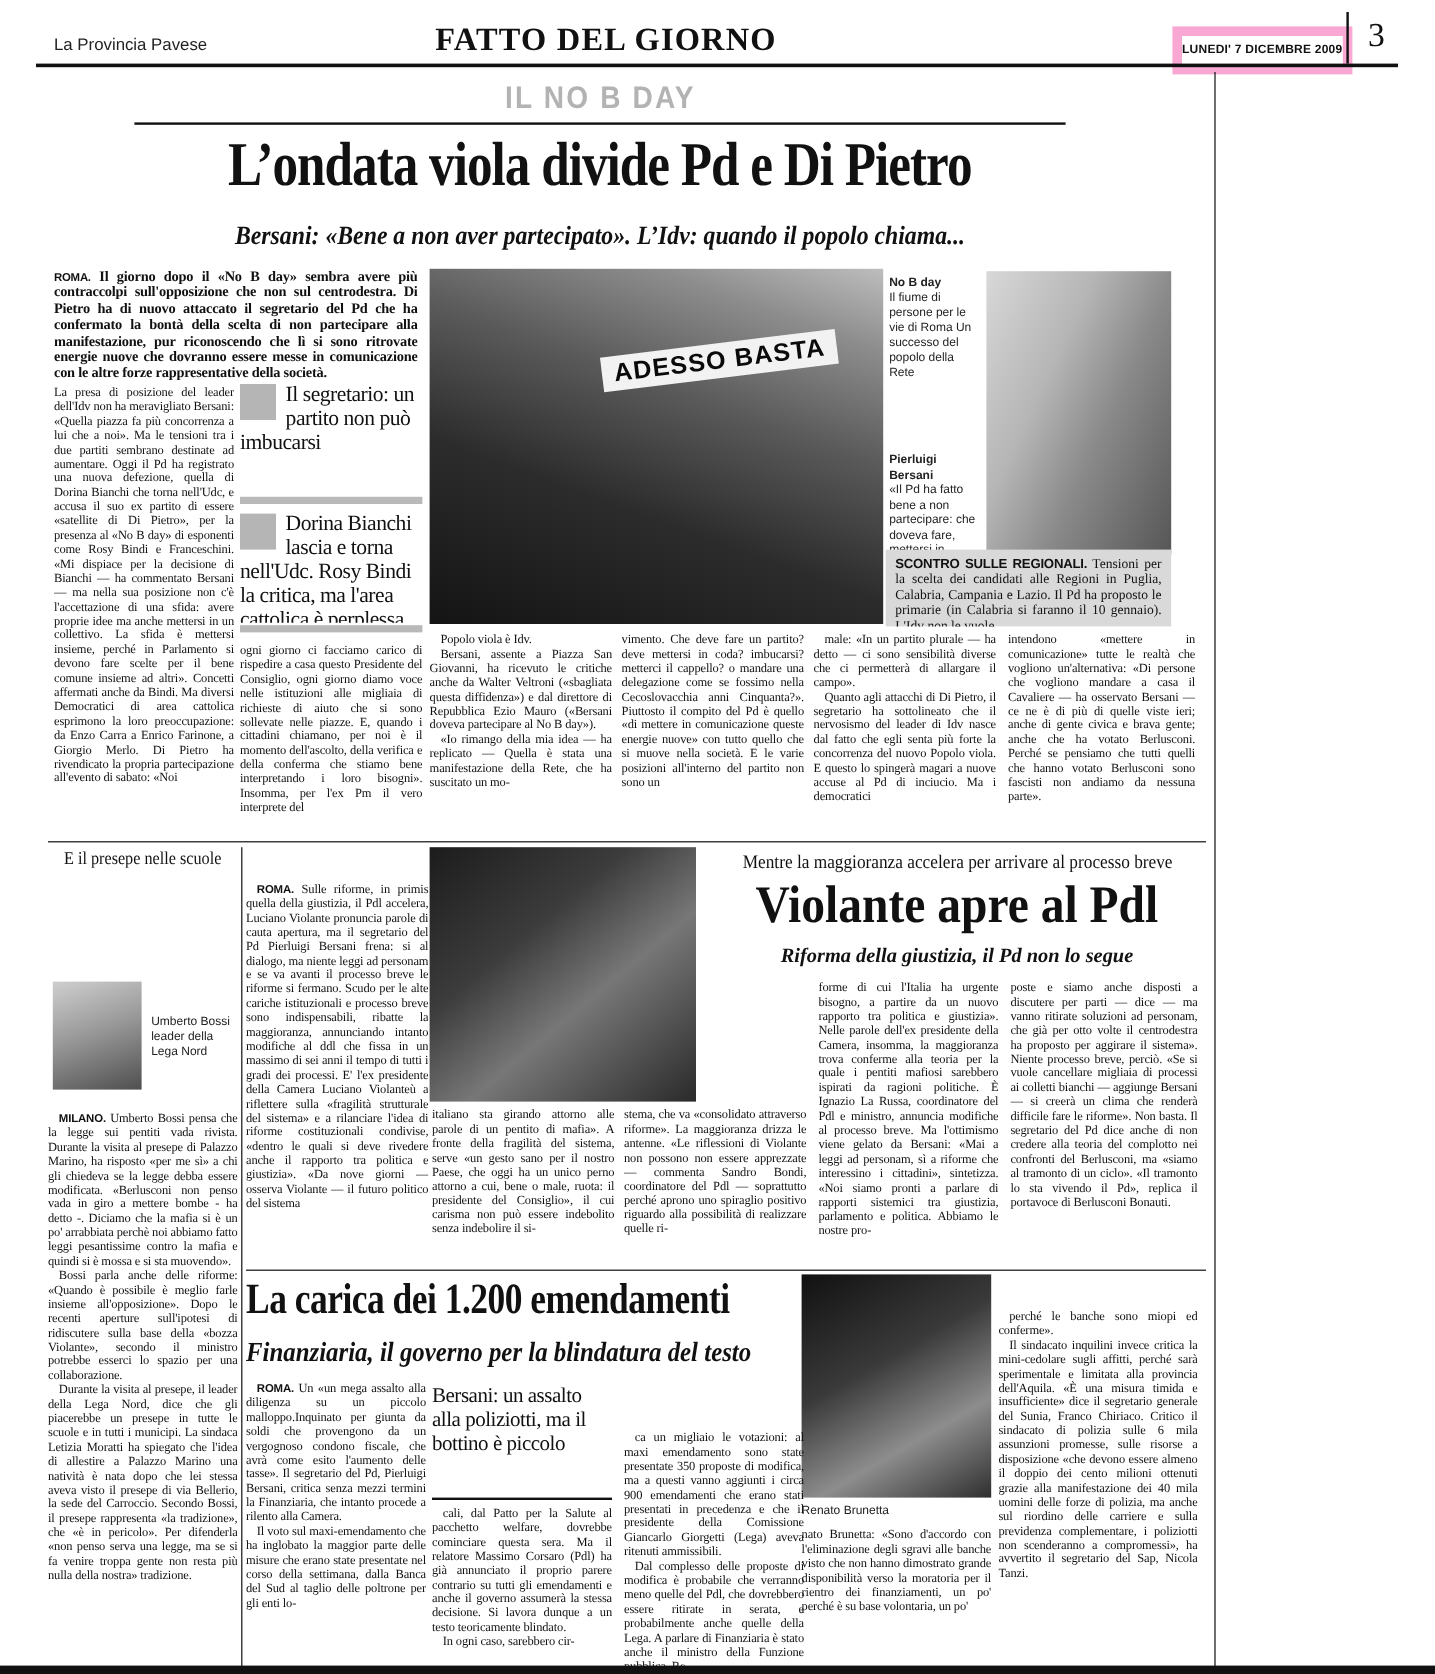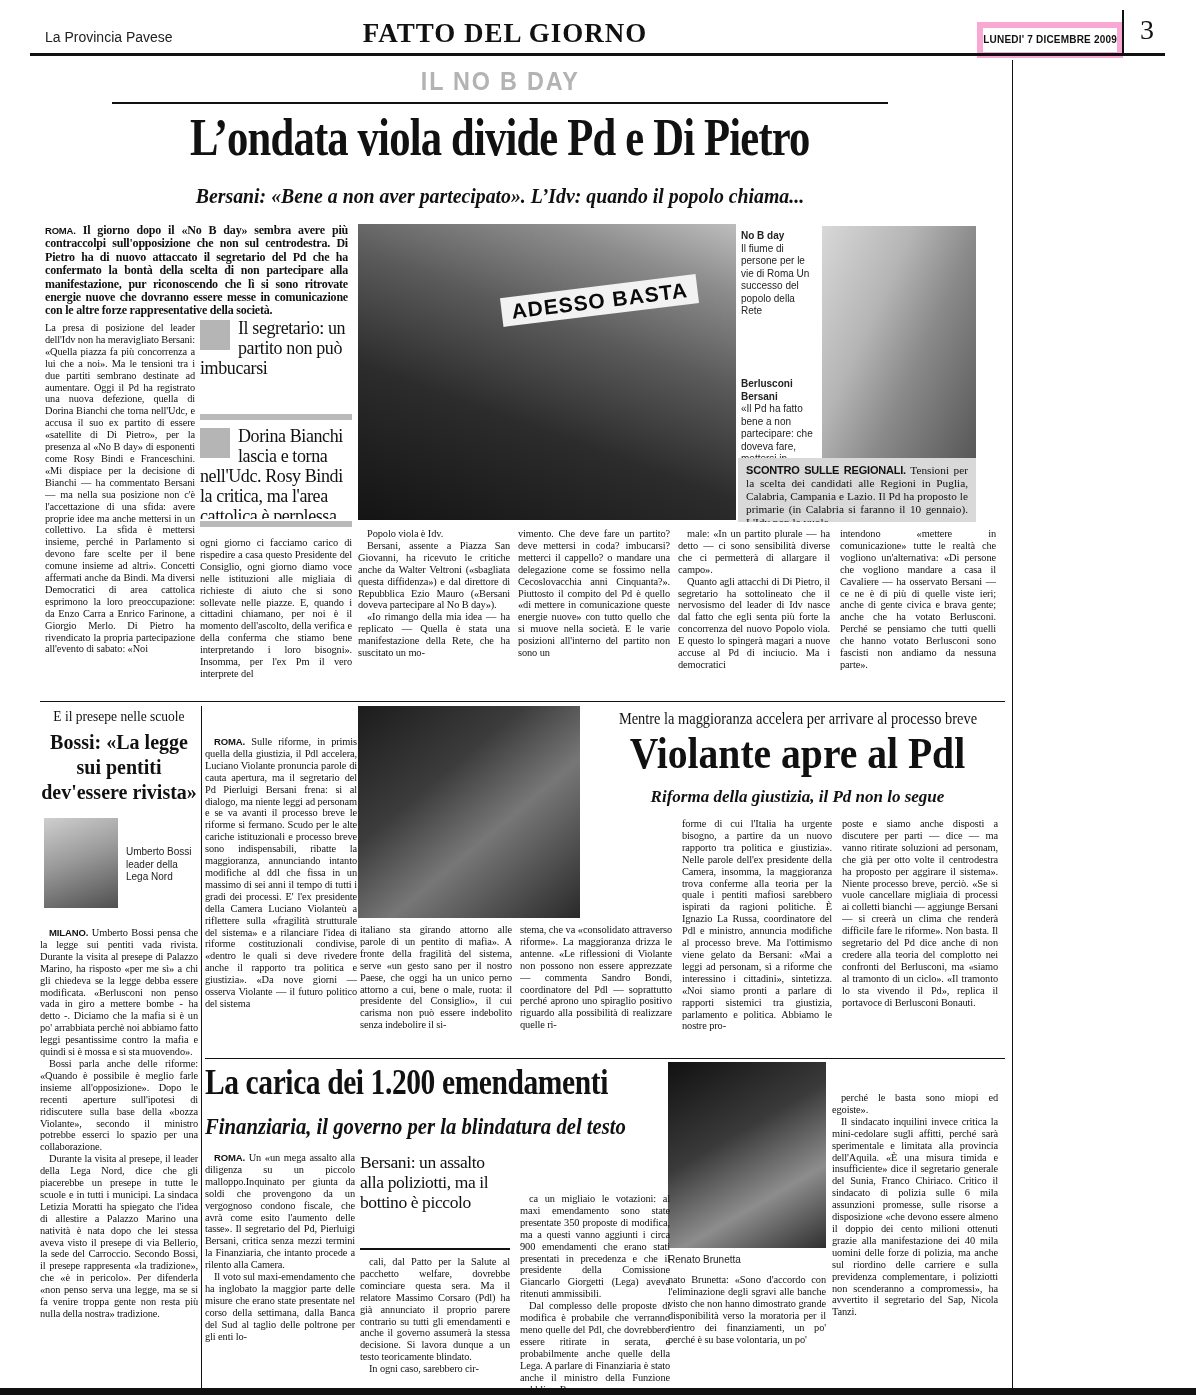--- a/index.html
+++ b/index.html
@@ -5,21 +5,21 @@
   html,body{margin:0;padding:0;background:#e8e8e6;}
   .page{position:relative;width:1196px;height:1395px;background:#fff;margin:0 auto;overflow:hidden;
         font-family:"Liberation Serif",serif;color:#111;}
   .abs{position:absolute;}
   .rule{position:absolute;background:#111;}
   .grayrule{position:absolute;background:#b9b9b9;}
 
   
   .masthead{font:14px/1 "Liberation Sans",sans-serif;color:#222;}
   .section-title{font:bold 27px/1 "Liberation Serif",serif;letter-spacing:1px;text-align:center;white-space:nowrap;}
-  .datebox{border:6px solid #f9a8d4;font:bold 10px/24px "Liberation Sans",sans-serif;text-align:right;white-space:nowrap;letter-spacing:.2px;}
+  .datebox{border:8px solid #f9a8d4;font:bold 10px/24px "Liberation Sans",sans-serif;text-align:left;white-space:nowrap;letter-spacing:.2px;}
   .pagenum{font:28px/1 "Liberation Serif",serif;}
 
   
   .kicker-gray{font:bold 26px/1 "Liberation Sans",sans-serif;color:#b3b3b3;letter-spacing:2px;text-align:center;white-space:nowrap;}
   .headline-main{font:bold 52px/60px "Liberation Serif",serif;text-align:center;white-space:nowrap;letter-spacing:-1px;}
   .squeeze{display:inline-block;transform:scaleX(.82);transform-origin:center;}
   .squeeze9{display:inline-block;transform:scaleX(.9);transform-origin:center;}
   .squeezeL{display:inline-block;transform:scaleX(.82);transform-origin:left center;white-space:nowrap;}
   .subhead{font:bold italic 22px/1.1 "Liberation Serif",serif;text-align:center;white-space:nowrap;}
   .kicker-serif{font:16px/1.1 "Liberation Serif",serif;text-align:center;white-space:nowrap;}
@@ -103,21 +103,21 @@
 
   <div class="abs photo photo-crowd" style="left:358px;top:224px;width:378px;height:296px;">
     <div class="banner">ADESSO BASTA</div>
   </div>
 
   <div class="abs caption" style="left:741px;top:230px;width:76px;height:140px;">
     <b>No B day</b>
     <span>Il fiume di persone per le vie di Roma Un successo del popolo della Rete</span>
   </div>
   <div class="abs caption" style="left:741px;top:378px;width:76px;height:110px;">
-    <b>Berlusconi Bersani</b>
+    <b>Pierluigi Bersani</b>
     <span>«Il Pd ha fatto bene a non partecipare: che doveva fare, mettersi in coda?»</span>
   </div>
 
   <div class="abs photo photo-bersani" style="left:822px;top:226px;width:154px;height:236px;"></div>
 
   <div class="abs scontro" style="left:738px;top:458px;width:222px;height:52px;">
     <b>SCONTRO SULLE REGIONALI.</b>
     <span>Tensioni per la scelta dei candidati alle Regioni in Puglia, Calabria, Campania e Lazio. Il Pd ha proposto le primarie (in Calabria si faranno il 10 gennaio). L'Idv non le vuole.</span>
   </div>
 
@@ -134,21 +134,20 @@
     <p class="noind">vimento. Che deve fare un partito? deve mettersi in coda? imbucarsi? metterci il cappello? o mandare una delegazione come se fossimo nella Cecoslovacchia anni Cinquanta?». Piuttosto il compito del Pd è quello «di mettere in comunicazione queste energie nuove» con tutto quello che si muove nella società. E le varie posizioni all'interno del partito non sono un</p>
   </div>
   <div class="abs body-col" style="left:840px;top:528px;width:156px;height:172px;">
     <p class="noind">intendono «mettere in comunicazione» tutte le realtà che vogliono un'alternativa: «Di persone che vogliono mandare a casa il Cavaliere — ha osservato Bersani — ce ne è di più di quelle viste ieri; anche di gente civica e brava gente; anche che ha votato Berlusconi. Perché se pensiamo che tutti quelli che hanno votato Berlusconi sono fascisti non andiamo da nessuna parte».</p>
   </div>
 
   <div class="rule" style="left:40px;top:701px;width:965px;height:1px;"></div>
   <div class="rule" style="left:201px;top:706px;width:1px;height:684px;"></div>
 
   <div class="abs kicker-serif" style="left:40px;top:708px;width:158px;font-size:15px;"><span class="squeeze9">E il presepe nelle scuole</span></div>
-  <div class="abs headline-3" style="left:40px;top:730px;width:158px;">Bossi: «La legge sui pentiti dev'essere rivista»</div>
   <div class="abs photo photo-bossi" style="left:44px;top:818px;width:74px;height:90px;"></div>
   <div class="abs caption" style="left:126px;top:846px;width:70px;">Umberto Bossi leader della Lega Nord</div>
   <div class="abs body-col" style="left:40px;top:914px;width:158px;height:476px;margin-top:13px;">
     <p><span class="dateline">MILANO.</span> <span>Umberto Bossi pensa che la legge sui pentiti vada rivista. Durante la visita al presepe di Palazzo Marino, ha risposto «per me sì» a chi gli chiedeva se la legge debba essere modificata. «Berlusconi non penso vada in giro a mettere bombe - ha detto -. Diciamo che la mafia si è un po' arrabbiata perchè noi abbiamo fatto leggi pesantissime contro la mafia e quindi si è mossa e si sta muovendo».</span></p>
     <div>
         <p>Bossi parla anche delle riforme: «Quando è possibile è meglio farle insieme all'opposizione». Dopo le recenti aperture sull'ipotesi di ridiscutere sulla base della «bozza Violante», secondo il ministro potrebbe esserci lo spazio per una collaborazione.</p>
         <p>Durante la visita al presepe, il leader della Lega Nord, dice che gli piacerebbe un presepe in tutte le scuole e in tutti i municipi. La sindaca Letizia Moratti ha spiegato che l'idea di allestire a Palazzo Marino una natività è nata dopo che lei stessa aveva visto il presepe di via Bellerio, la sede del Carroccio. Secondo Bossi, il presepe rappresenta «la tradizione», che «è in pericolo». Per difenderla «non penso serva una legge, ma se si fa venire troppa gente non resta più nulla della nostra» tradizione.</p>
       </div>
   </div>
 
@@ -202,19 +201,19 @@
         <p>Dal complesso delle proposte di modifica è probabile che verranno meno quelle del Pdl, che dovrebbero essere ritirate in serata, e probabilmente anche quelle della Lega. A parlare di Finanziaria è stato anche il ministro della Funzione pubblica, Re-</p>
       </div>
   </div>
 
   <div class="abs body-col" style="left:668px;top:1274px;width:158px;height:116px;">
     <p class="noind">nato Brunetta: «Sono d'accordo con l'eliminazione degli sgravi alle banche visto che non hanno dimostrato grande disponibilità verso la moratoria per il rientro dei finanziamenti, un po' perché è su base volontaria, un po'</p>
   </div>
 
   <div class="abs body-col" style="left:832px;top:1092px;width:166px;height:298px;">
     <div>
-        <p>perché le basta sono miopi ed egoiste».</p>
+        <p>perché le banche sono miopi ed conferme».</p>
         <p>Il sindacato inquilini invece critica la mini-cedolare sugli affitti, perché sarà sperimentale e limitata alla provincia dell'Aquila. «È una misura timida e insufficiente» dice il segretario generale del Sunia, Franco Chiriaco. Critico il sindacato di polizia sulle 6 mila assunzioni promesse, sulle risorse a disposizione «che devono essere almeno il doppio dei cento milioni ottenuti grazie alla manifestazione dei 40 mila uomini delle forze di polizia, ma anche sul riordino delle carriere e sulla previdenza complementare, i poliziotti non scenderanno a compromessi», ha avvertito il segretario del Sap, Nicola Tanzi.</p>
       </div>
   </div>
 
   <div class="rule" style="left:0px;top:1388px;width:1196px;height:7px;"></div>
 </div>
 
 </body></html>

